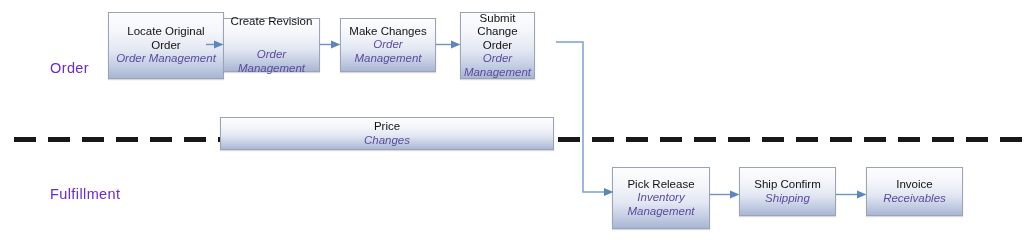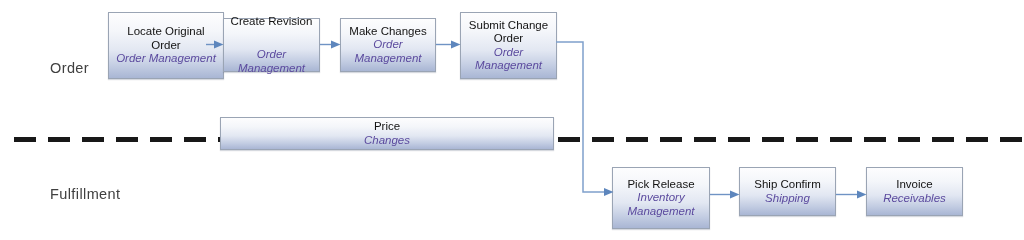--- a/index.html
+++ b/index.html
@@ -21,21 +21,21 @@
     left: 0; top: 0;
     width: 1024px;
     height: 240px;
   }
 
   
   .lane-label {
     position: absolute;
     font-size: 14.5px;
     letter-spacing: 0.4px;
-    color: #404040;
+    color: #6d28d9;
     white-space: nowrap;
     font-family: "Liberation Sans", sans-serif;
   }
   #lane-label-order   { left: 50px;  top: 60px; }
   #lane-label-fulfil  { left: 50px;  top: 186px; }
 
   
   #lane-divider {
     position: absolute;
     left: 14px;
@@ -78,21 +78,21 @@
     line-height: 13.5px;
     font-style: italic;
     color: #5b4a9e;
     font-family: "Liberation Sans", sans-serif;
   }
 
   
   #node-locate-original-order { left: 108px; top: 12px;  width: 116px;  height: 67px; }
   #node-create-revision       { left: 223px; top: 18px;  width: 97px;  height: 54px; gap: 20px; }
   #node-make-changes          { left: 340px; top: 18px;  width: 96px;  height: 54px; }
-  #node-submit-change-order   { left: 460px; top: 12px;  width: 97px;  height: 67px; align-items: flex-end; }
+  #node-submit-change-order   { left: 460px; top: 12px;  width: 75px;  height: 67px; align-items: flex-end; }
   #node-price                 { left: 220px; top: 89px;  width: 334px; height: 33px; margin-top: 28px; }
   #node-pick-release          { left: 612px; top: 167px; width: 98px;  height: 62px; }
   #node-ship-confirm          { left: 739px; top: 167px; width: 97px;  height: 49px; }
   #node-invoice               { left: 866px; top: 167px; width: 97px;  height: 49px; }
 
   
   .connector {
     position: absolute;
     height: 9px;
     display: block;

